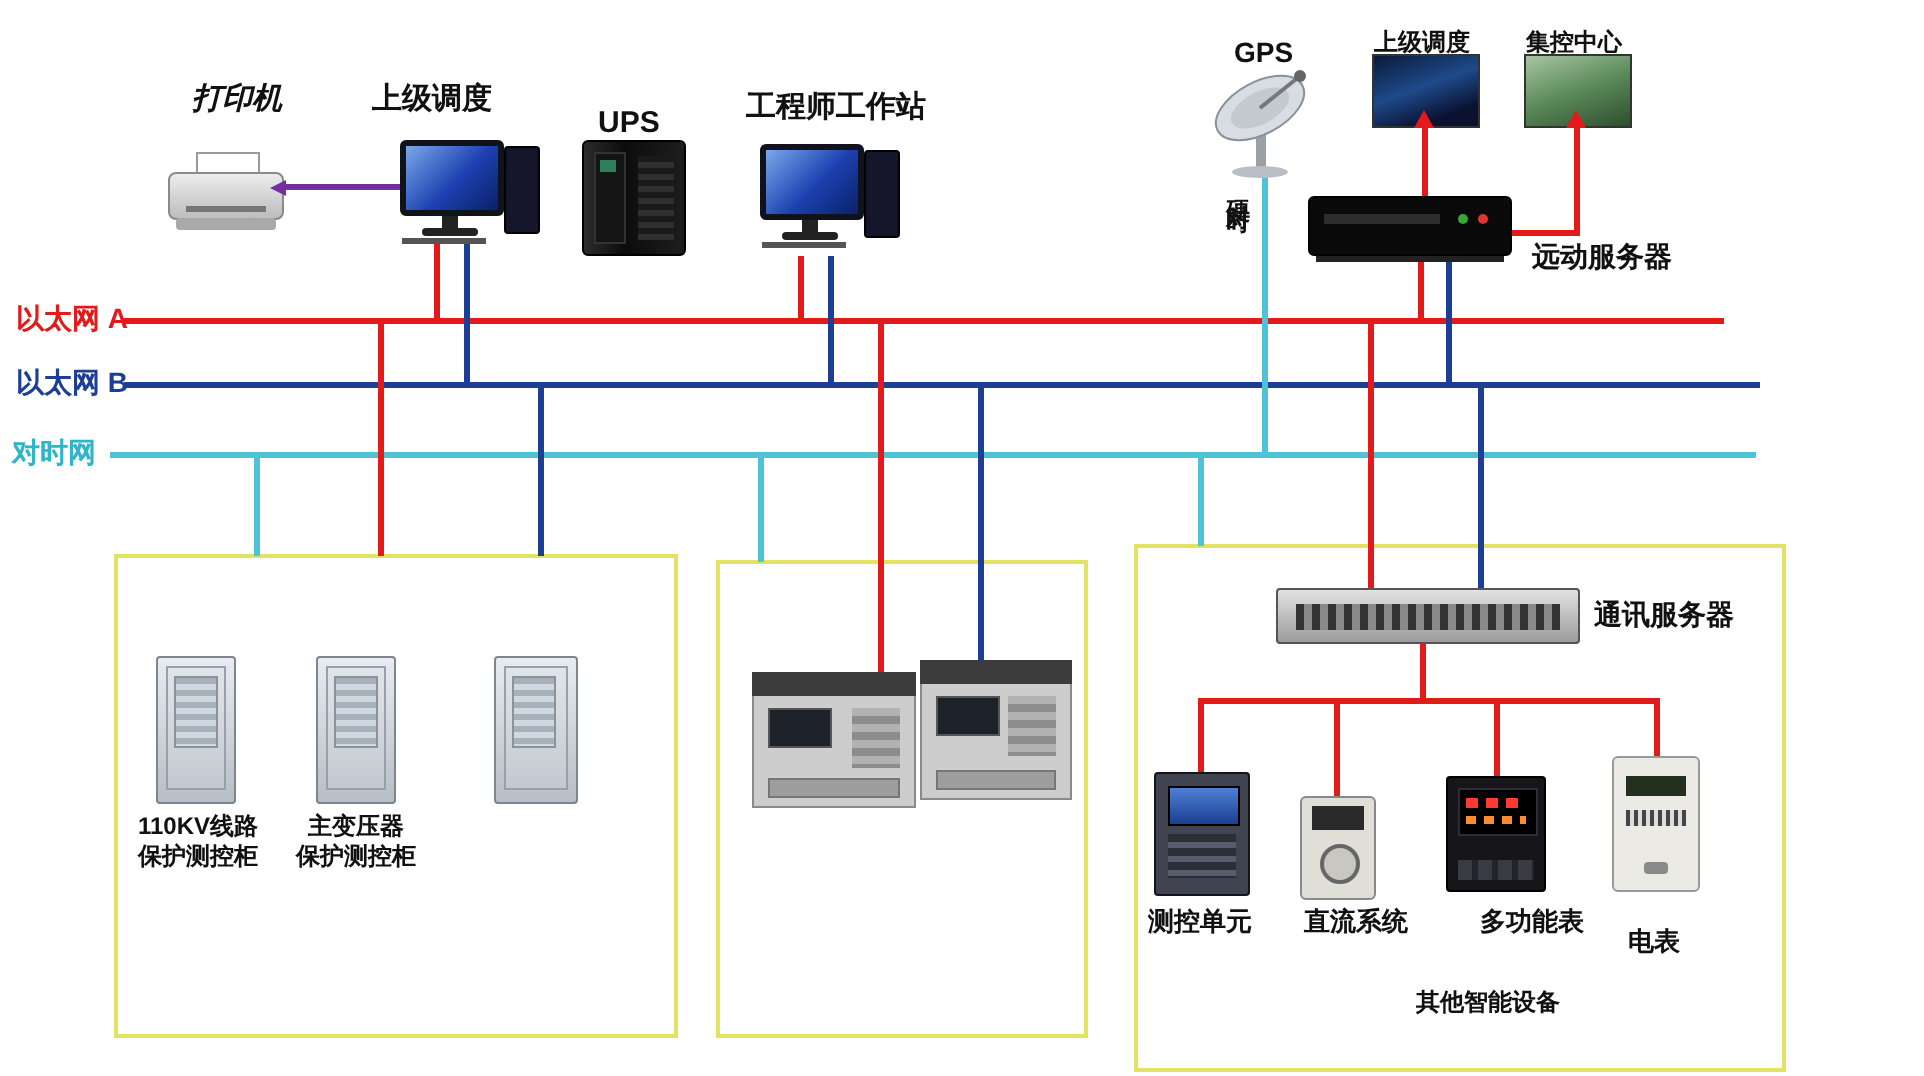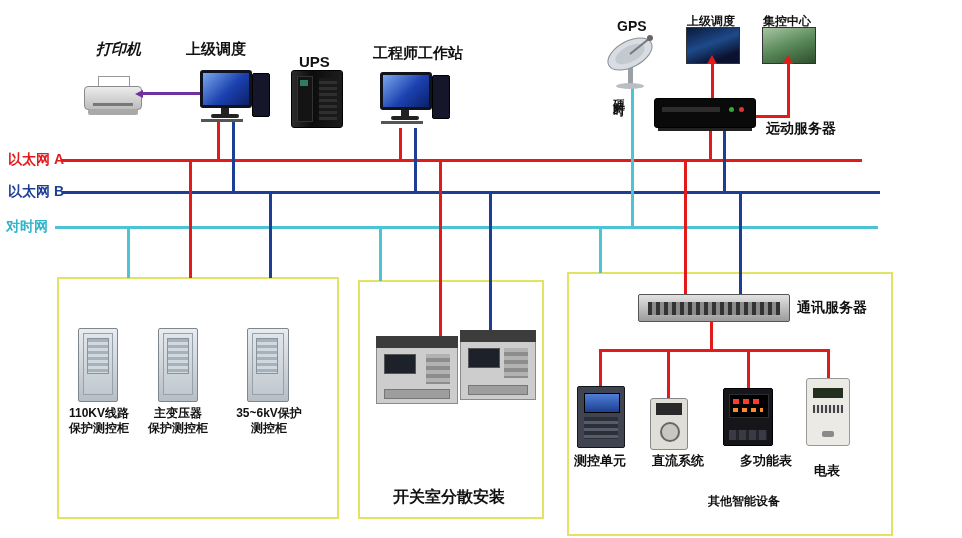--- a/index.html
+++ b/index.html
@@ -203,39 +203,35 @@
     <div class="cab-body"></div>
       <div class="cab-door"></div>
       <div class="cab-win"></div>
   </div>
   <div class="lbl two-line" style="left:55px;top:406px;width:88px;font-size:12px;">
     <span>110KV线路</span><br><span>保护测控柜</span>
   </div>
   <div class="lbl two-line" style="left:134px;top:406px;width:88px;font-size:12px;">
     <span>主变压器</span><br><span>保护测控柜</span>
   </div>
-  <div class="lbl two-line" style="left:223px;top:406px;width:92px;font-size:12px;">
-    <span>35~6kV保护</span><br><span>测控柜</span>
-  </div>
 
   <div class="art" style="left:376px;top:336px;width:82px;height:68px;">
     <div class="pd-body"></div>
       <div class="pd-top"></div>
       <div class="pd-screen"></div>
       <div class="pd-btns"></div>
       <div class="pd-strip"></div>
   </div>
   <div class="art" style="left:460px;top:330px;width:76px;height:70px;">
     <div class="pd-body"></div>
       <div class="pd-top"></div>
       <div class="pd-screen"></div>
       <div class="pd-btns"></div>
       <div class="pd-strip"></div>
   </div>
-  <div class="lbl two-line" style="left:364px;top:487px;width:170px;font-size:16px;">开关室分散安装</div>
 
   <div class="art" style="left:638px;top:294px;width:152px;height:28px;">
     <div class="rack-body"></div>
       <div class="rack-vents"></div>
   </div>
   <div class="lbl" style="left:797px;top:299px;font-size:14px;">通讯服务器</div>
 
   <div class="line red" style="left:710px;top:322px;width:3px;height:28px;"></div>
   <div class="line red" style="left:599px;top:349px;width:231px;height:3px;"></div>
   <div class="line red" style="left:599px;top:351px;width:3px;height:35px;"></div>

